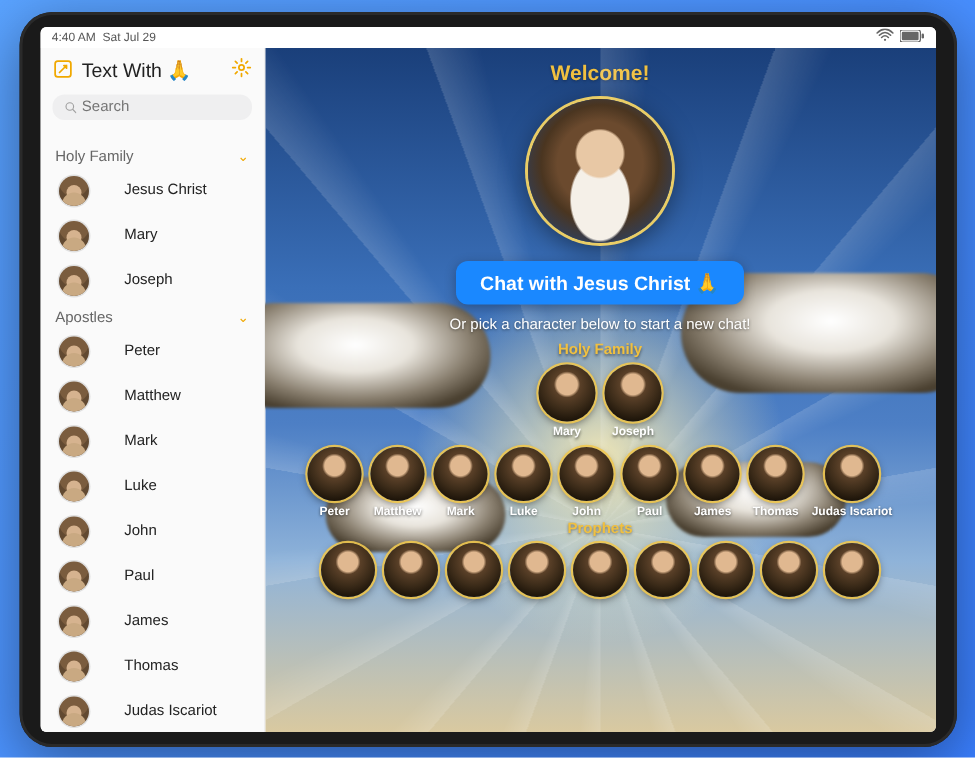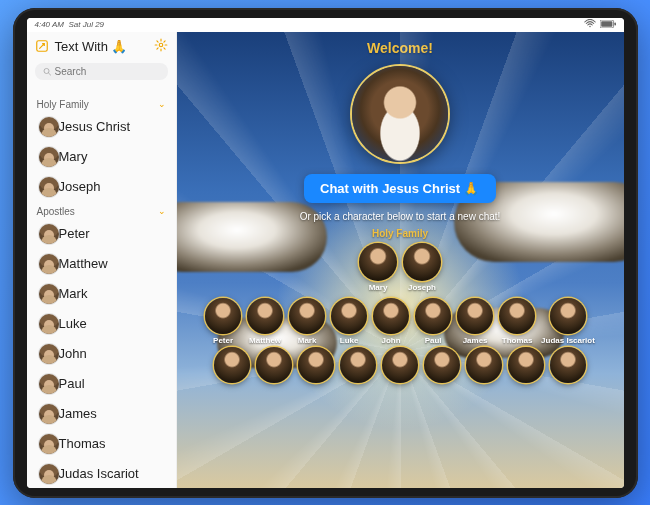--- a/index.html
+++ b/index.html
@@ -25,21 +25,20 @@
     overflow: hidden;
     position: relative;
     display: flex; flex-direction: column;
   }
   .statusbar {
     height: 14px;
     display: flex; align-items: center; justify-content: space-between;
     padding: 0 8px;
     font-size: 8px; color: #555; font-weight: 500;
     background: #fff;
-    font-style: italic;
   }
   .status-right { display: flex; gap: 4px; align-items: center; }
   .signal, .wifi, .battery { display: inline-block; }
   .app { flex: 1; display: flex; overflow: hidden; }
   .sidebar {
     width: 150px; flex-shrink: 0;
     background: #fafafa;
     border-right: 1px solid #eee;
     display: flex; flex-direction: column;
     overflow: hidden;
@@ -66,23 +65,23 @@
     color: #a0a0a0; outline: none; width: 100%;
   }
   .sb-scroll { overflow-y: auto; flex: 1; }
   .group-head {
     display: flex; align-items: center; justify-content: space-between;
     padding: 4px 10px 2px;
     font-size: 10px; color: #666;
   }
   .group-head .chev { color: #f0a800; font-size: 9px; }
   .sb-item {
-    display: flex; align-items: center; gap: 0;
+    display: flex; align-items: center; gap: 24px;
     padding: 5px 10px 5px 12px;
-    font-size: 13px; color: #222;
+    font-size: 10px; color: #222;
     cursor: pointer;
   }
   .avatar {
     width: 20px; height: 20px; border-radius: 50%;
     background: #7a5c3e;
     box-shadow: inset 0 -6px 0 rgba(0,0,0,.2), 0 0 0 1px rgba(0,0,0,.1);
     position: relative; overflow: hidden;
   }
   .avatar::before {
     content:""; position:absolute; left:50%; top:30%;
@@ -319,20 +318,21 @@
                 <div class="cname">Thomas</div>
               </div>
             <div class="char small">
                 <div class="cav"></div>
                 <div class="cname">Judas Iscariot</div>
               </div>
           </div>
         </div>
 
         <div class="grid-sec row3">
+          <div class="sec-title">Prophets</div>
           <div class="grid-row">
             <div class="char small">
                 <div class="cav"></div>
               </div>
             <div class="char small">
                 <div class="cav"></div>
               </div>
             <div class="char small">
                 <div class="cav"></div>
               </div>

